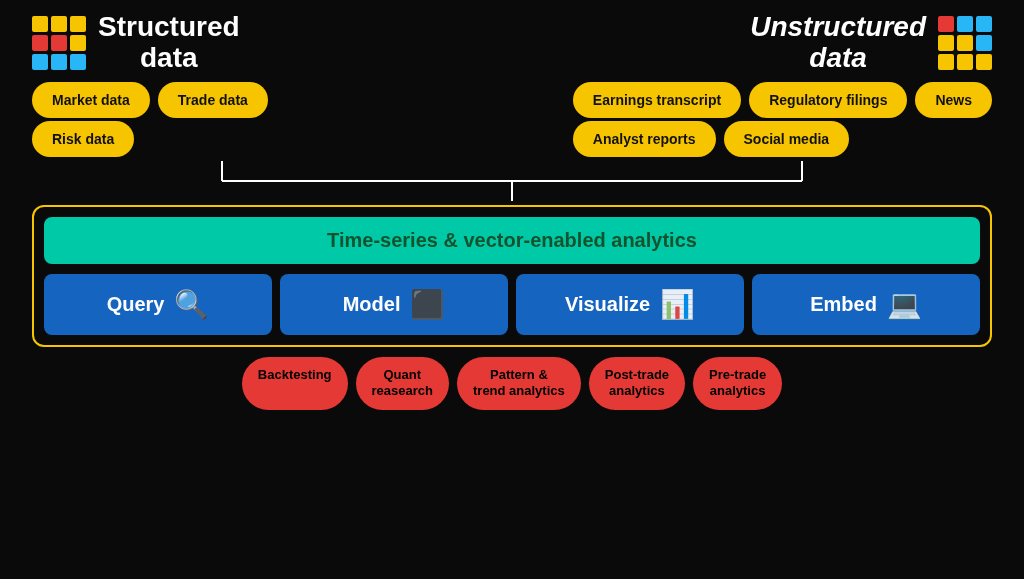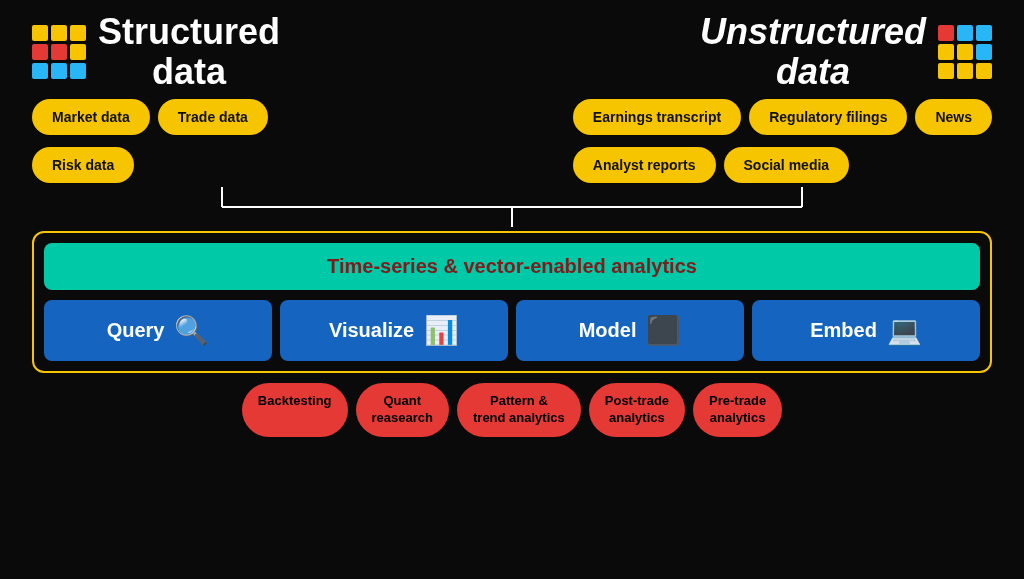--- a/index.html
+++ b/index.html
@@ -30,21 +30,21 @@
       padding: 0 10px;
       margin-bottom: 8px;
     }
     .data-header {
       display: flex;
       align-items: center;
       gap: 12px;
     }
     .data-header-title {
       color: #fff;
-      font-size: 36px;
+      font-size: 28px;
       font-weight: 900;
       line-height: 1.1;
       text-align: center;
     }
 
     
     .grid-icon {
       display: grid;
       grid-template-columns: repeat(3, 1fr);
       gap: 3px;
@@ -79,21 +79,21 @@
     
     .pills-section {
       display: flex;
       justify-content: space-between;
       padding: 0 10px;
       gap: 10px;
     }
     .pills-group {
       display: flex;
       flex-direction: column;
-      gap: 12px;
+      gap: 3px;
     }
     .pills-row {
       display: flex;
       gap: 8px;
       align-items: center;
     }
     .pill {
       background: #f7c500;
       color: #111;
       font-size: 14px;
@@ -124,21 +124,21 @@
       margin: 0 10px;
       background: transparent;
     }
     .analytics-title-bar {
       background: #00c9a7;
       border-radius: 8px;
       text-align: center;
       padding: 12px;
       font-size: 20px;
       font-weight: 700;
-      color: #7f1d1d;
+      color: #14532d;
       margin-bottom: 10px;
     }
     .action-buttons {
       display: grid;
       grid-template-columns: repeat(4, 1fr);
       gap: 8px;
     }
     .action-btn {
       background: #1565c0;
       color: #fff;
@@ -255,26 +255,26 @@
   </div>
 
   <div class="analytics-box">
     <div class="analytics-title-bar">Time-series &amp; vector-enabled analytics</div>
     <div class="action-buttons">
       <div class="action-btn">
         <span>Query</span>
         <span class="btn-icon">🔍</span>
       </div>
       <div class="action-btn">
+        <span>Model</span>
+        <span class="btn-icon">⬛</span>
+      </div>
+      <div class="action-btn">
         <span>Visualize</span>
         <span class="btn-icon">📊</span>
-      </div>
-      <div class="action-btn">
-        <span>Model</span>
-        <span class="btn-icon">⬛</span>
       </div>
       <div class="action-btn">
         <span>Embed</span>
         <span class="btn-icon">💻</span>
       </div>
     </div>
   </div>
 
   <div class="bottom-pills">
     <div class="bottom-pill">Backtesting</div>

